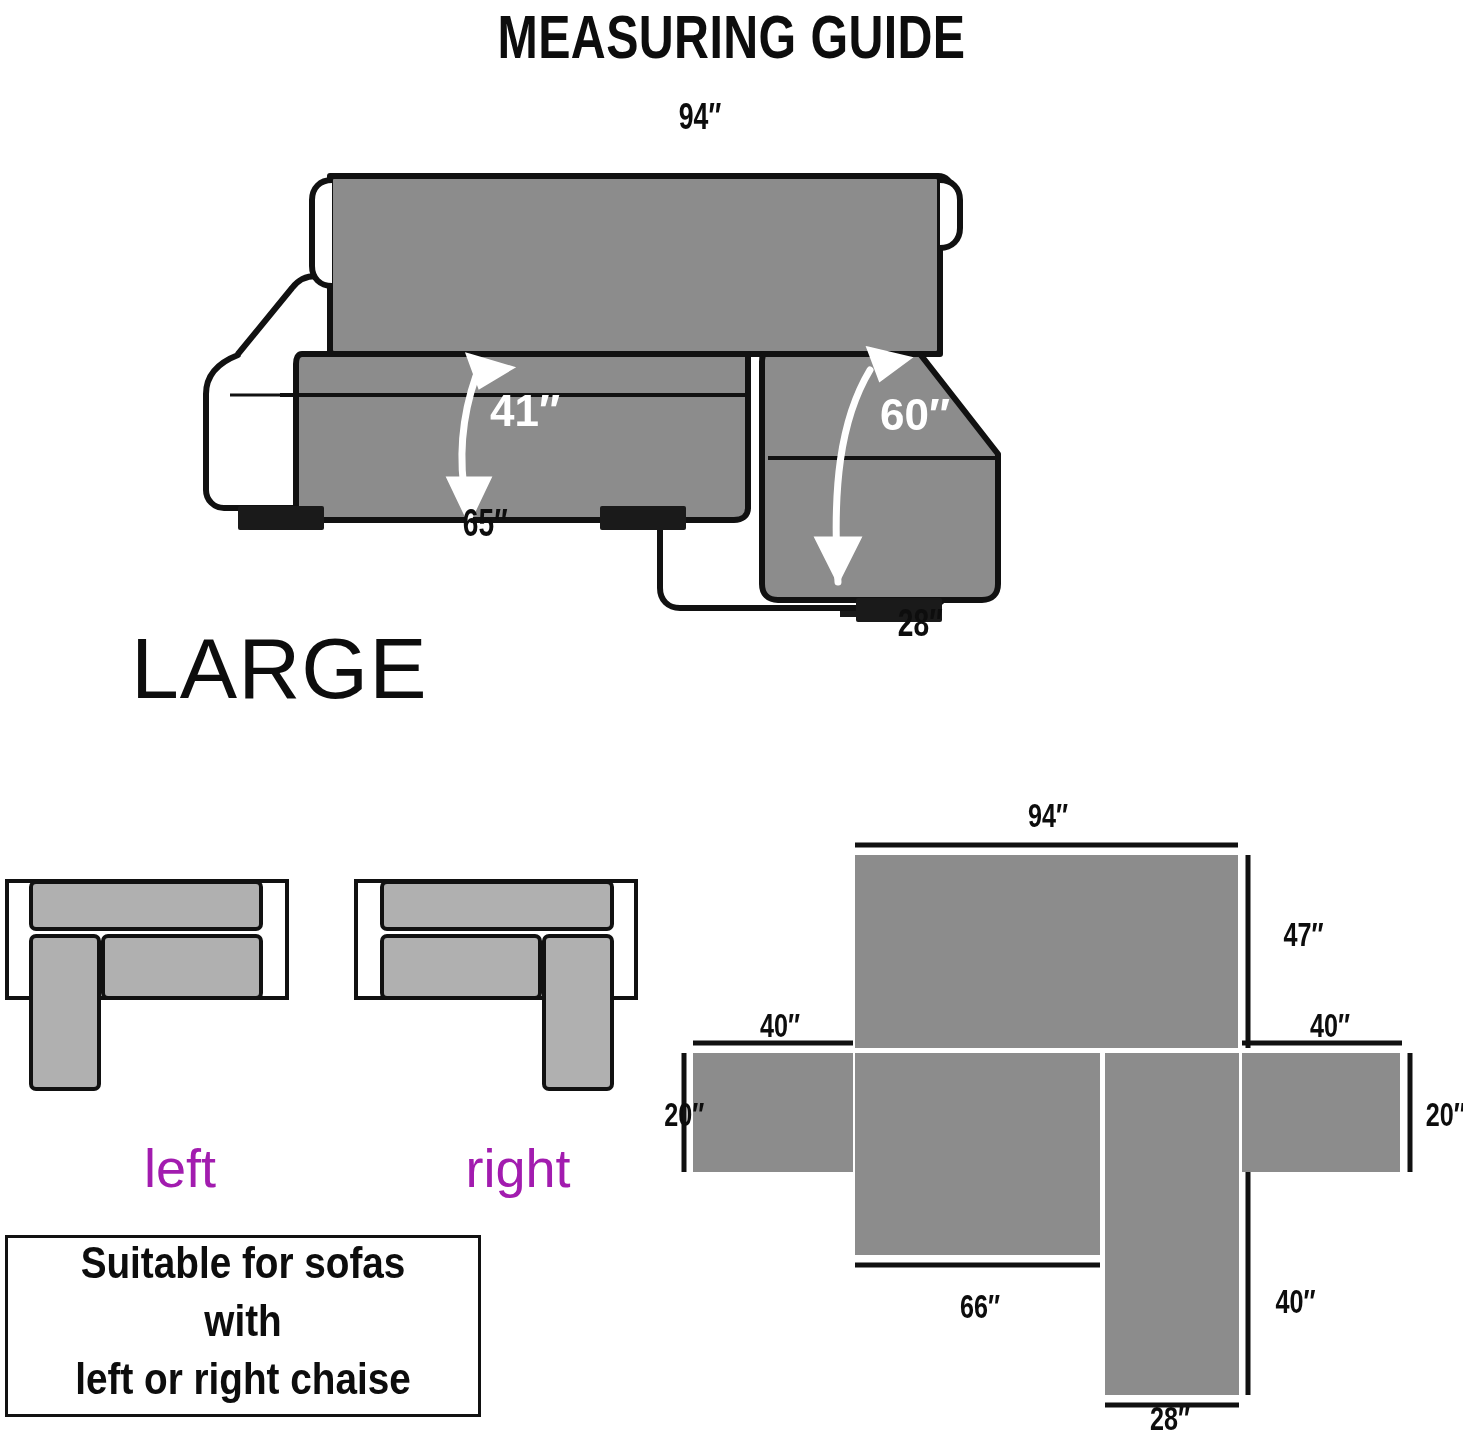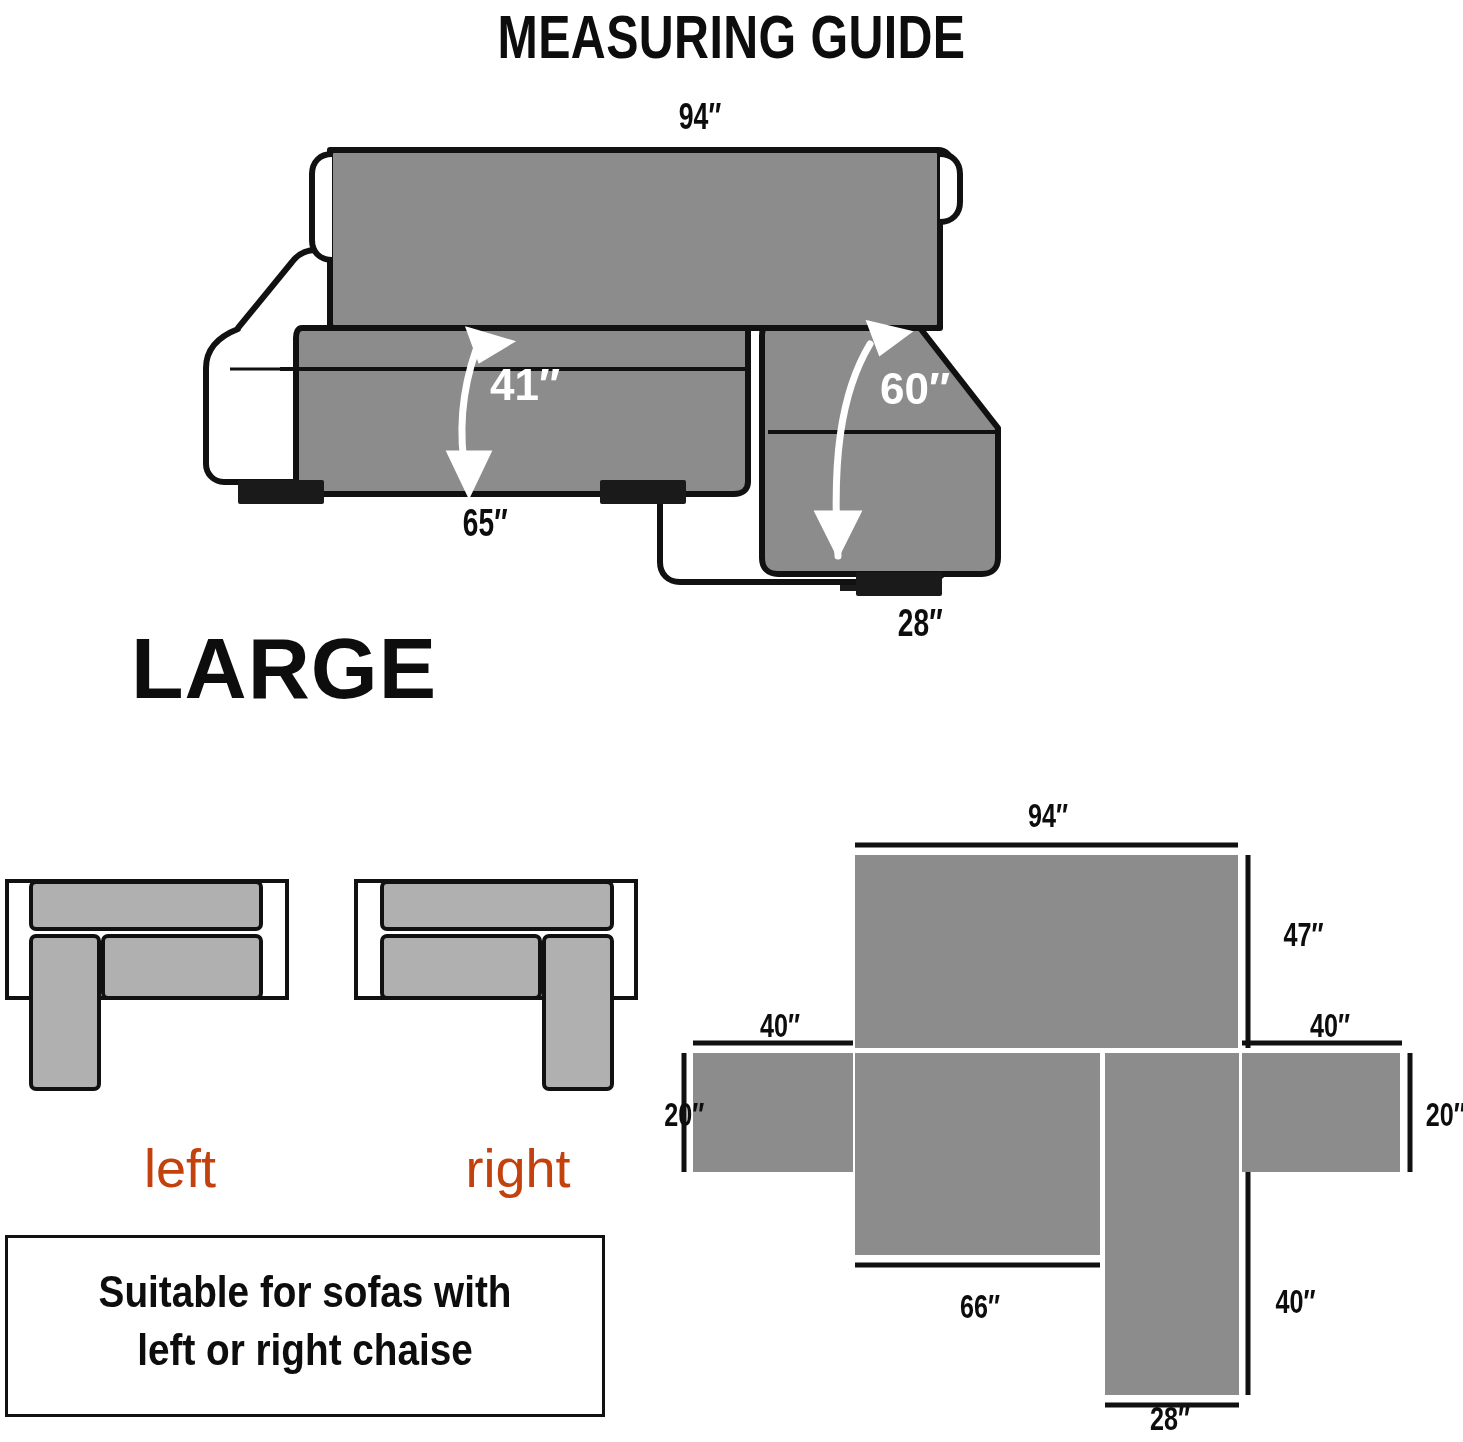--- a/index.html
+++ b/index.html
@@ -34,46 +34,46 @@
   #sofa-dim-width {
     left: 600px; top: 96px;
     width: 200px; text-align: center;
     font-size: 37px; font-weight: 700;
     transform: scaleX(0.72);
   }
 
   
   #size-heading {
     left: 131px; top: 623px;
-    font-size: 86px; font-weight: 700;
+    font-size: 86px; font-weight: 400;
     letter-spacing: 1px;
     line-height: 90px;
   }
 
   
-  #sofa-illustration { left: 180px; top: 132px; }
+  #sofa-illustration { left: 180px; top: 158px; }
 
   
   #thumb-left-wrap  { left: 2px;   top: 852px; }
   #thumb-right-wrap { left: 344px; top: 852px; }
 
   .thumb-caption {
     position: absolute;
     font-size: 54px;
     font-weight: 400;
     line-height: 58px;
-    color: #c2410c;
+    color: #a21caf;
   }
   #thumb-left-caption  { left: 70px;  top: 1139px; width: 220px; text-align: center; }
   #thumb-right-caption { left: 408px; top: 1139px; width: 220px; text-align: center; }
 
   
   #note-box {
     left: 5px; top: 1235px;
-    width: 600px; height: 182px;
+    width: 476px; height: 182px;
     border: 3px solid #111;
     box-sizing: border-box;
     display: flex;
     align-items: center;
     justify-content: center;
     background: #fff;
   }
   #note-text {
     font-size: 45px;
     line-height: 58px;

